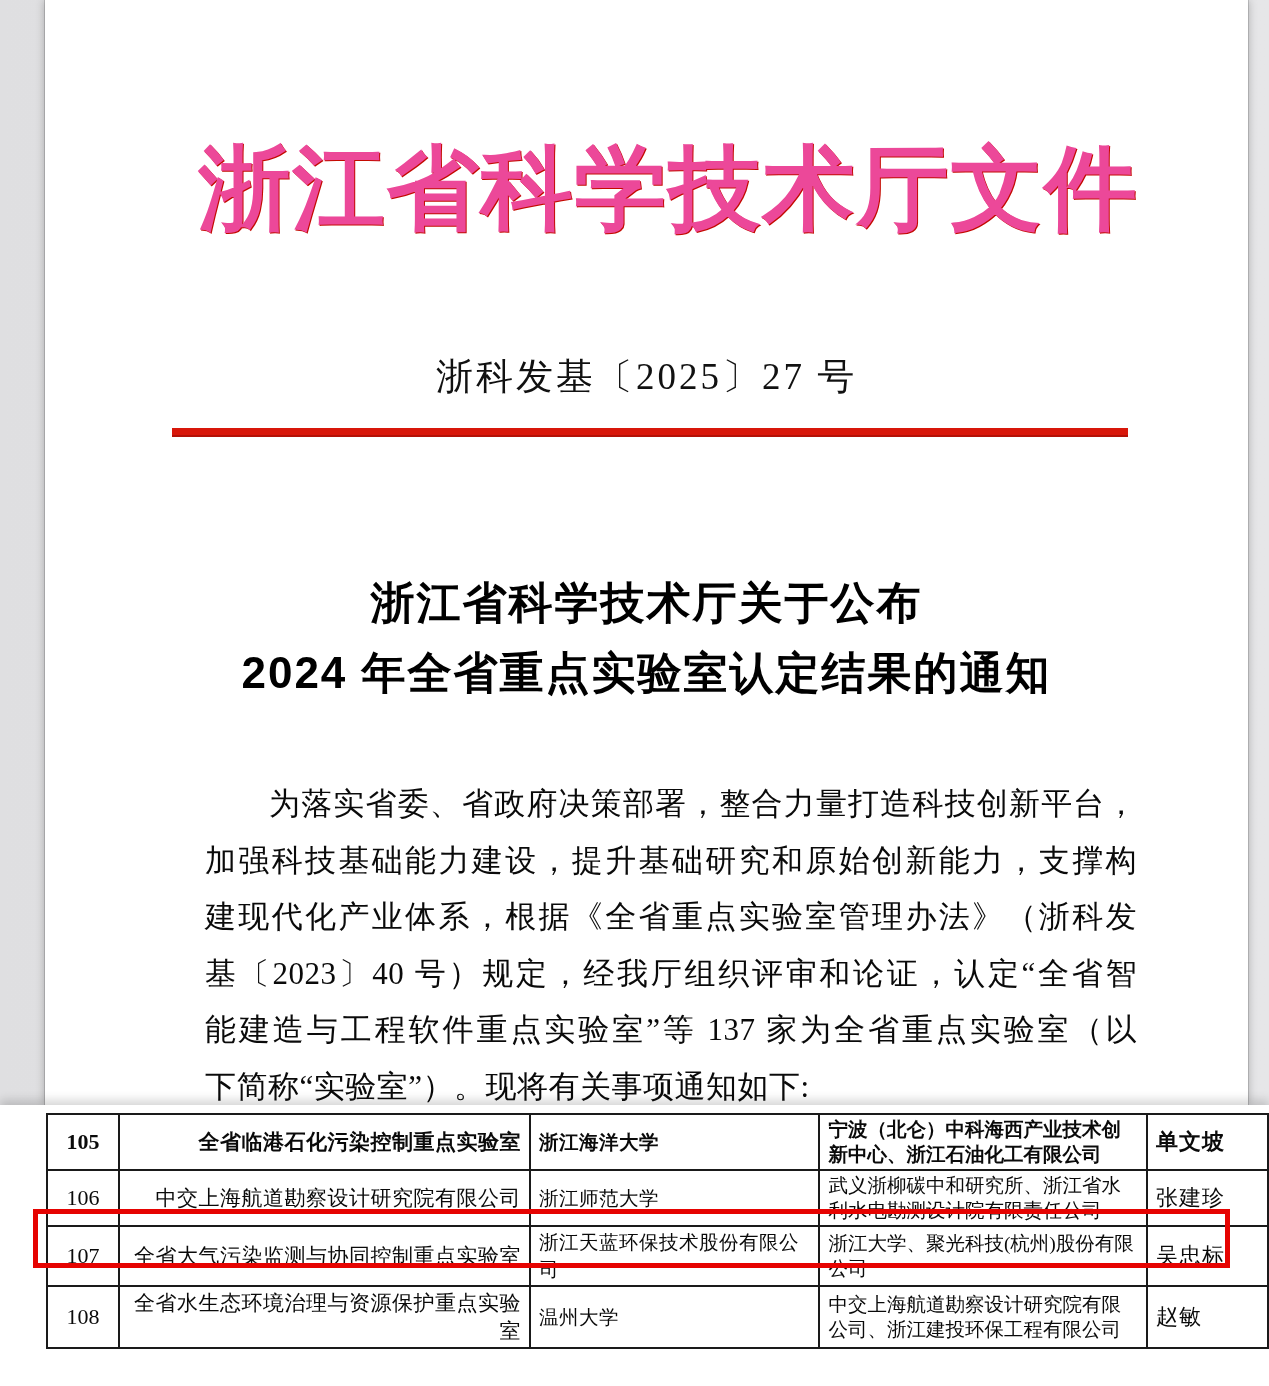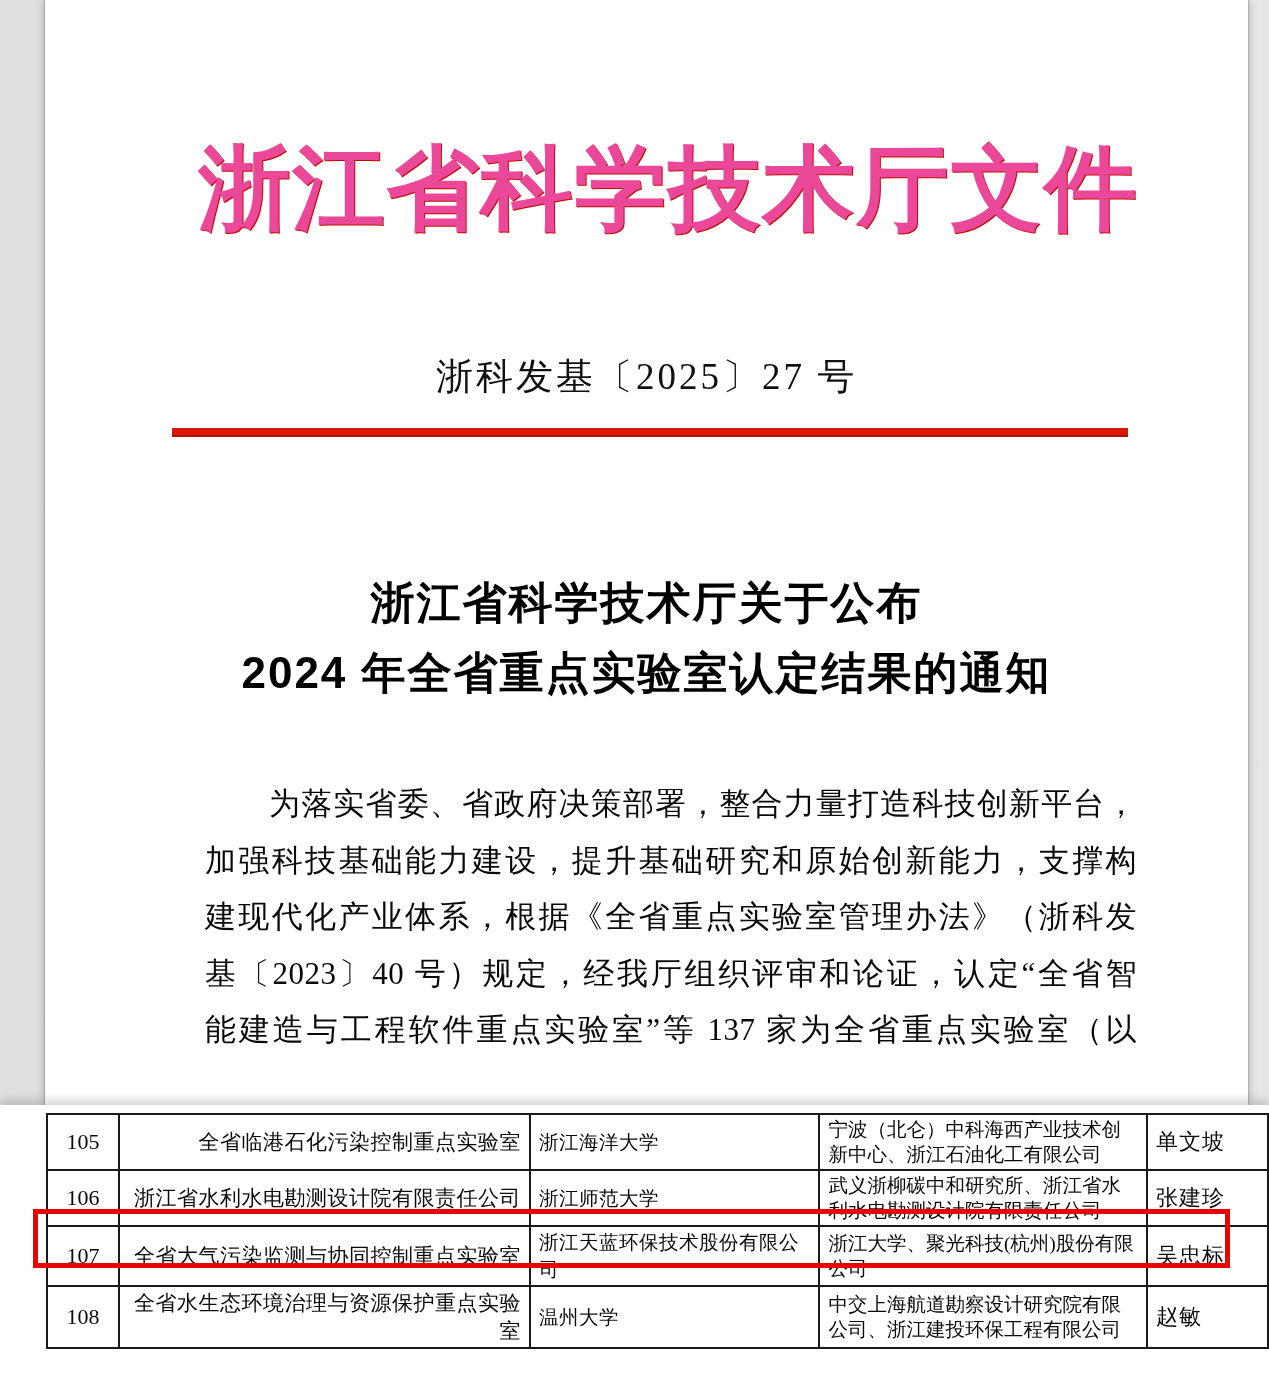--- a/index.html
+++ b/index.html
@@ -67,21 +67,21 @@
   }
   table.lab-table td{
     border:2px solid #1a1a1a;
     padding:2px 8px;vertical-align:middle;overflow:hidden;
   }
   td.col-no{width:55px;text-align:center;font-size:22px;}
   td.col-lab{width:407px;text-align:right;font-size:21px;letter-spacing:.5px;padding-left:17px;}
   td.col-inst{width:281px;text-align:left;font-size:19.5px;letter-spacing:.5px;padding-left:11px;border-radius:12px;}
   td.col-partners{width:320px;text-align:left;font-size:19.5px;line-height:25px;padding-left:10px;padding-right:6px;}
   td.col-director{width:106px;font-size:22px;letter-spacing:1px;}
-  tr.r-105{height:52px;}
+  tr.r-105{height:52px;font-weight:bold;}
   tr.r-106{height:47px;}
   tr.r-107{height:52px;}
   tr.r-108{height:48px;}
   .highlight-box{
     position:absolute;left:33px;top:1209px;width:1187px;height:49px;
     border:5px solid #e60301;background:transparent;pointer-events:none;
   }
 </style>
 </head>
 <body>
@@ -98,36 +98,37 @@
 
   <div class="notice-title notice-line2">2024 年全省重点实验室认定结果的通知</div>
 
 
   <div class="body-text">
     <div class="body-line first">为落实省委、省政府决策部署，整合力量打造科技创新平台，</div>
     <div class="body-line">加强科技基础能力建设，提升基础研究和原始创新能力，支撑构</div>
     <div class="body-line">建现代化产业体系，根据《全省重点实验室管理办法》（浙科发</div>
     <div class="body-line">基〔2023〕40 号）规定，经我厅组织评审和论证，认定“全省智</div>
     <div class="body-line">能建造与工程软件重点实验室”等 137 家为全省重点实验室（以</div>
+    <div class="body-line last">下简称“实验室”）。现将有关事项通知如下:</div>
   </div>
 </div>
 
 <div class="table-section">
   <table class="lab-table">
     <tbody>
       <tr class="r-105">
         <td class="col-no">105</td>
         <td class="col-lab">全省临港石化污染控制重点实验室</td>
         <td class="col-inst">浙江海洋大学</td>
         <td class="col-partners">宁波（北仑）中科海西产业技术创新中心、浙江石油化工有限公司</td>
         <td class="col-director">单文坡</td>
       </tr>
       <tr class="r-106">
         <td class="col-no">106</td>
-        <td class="col-lab">浙江省水利水电勘测设计院有限责任公司</td>
+        <td class="col-lab">中交上海航道勘察设计研究院有限公司</td>
         <td class="col-inst">浙江师范大学</td>
         <td class="col-partners">武义浙柳碳中和研究所、浙江省水利水电勘测设计院有限责任公司</td>
         <td class="col-director">张建珍</td>
       </tr>
       <tr class="r-107">
         <td class="col-no">107</td>
         <td class="col-lab">全省大气污染监测与协同控制重点实验室</td>
         <td class="col-inst">浙江天蓝环保技术股份有限公司</td>
         <td class="col-partners">浙江大学、聚光科技(杭州)股份有限公司</td>
         <td class="col-director">吴忠标</td>

